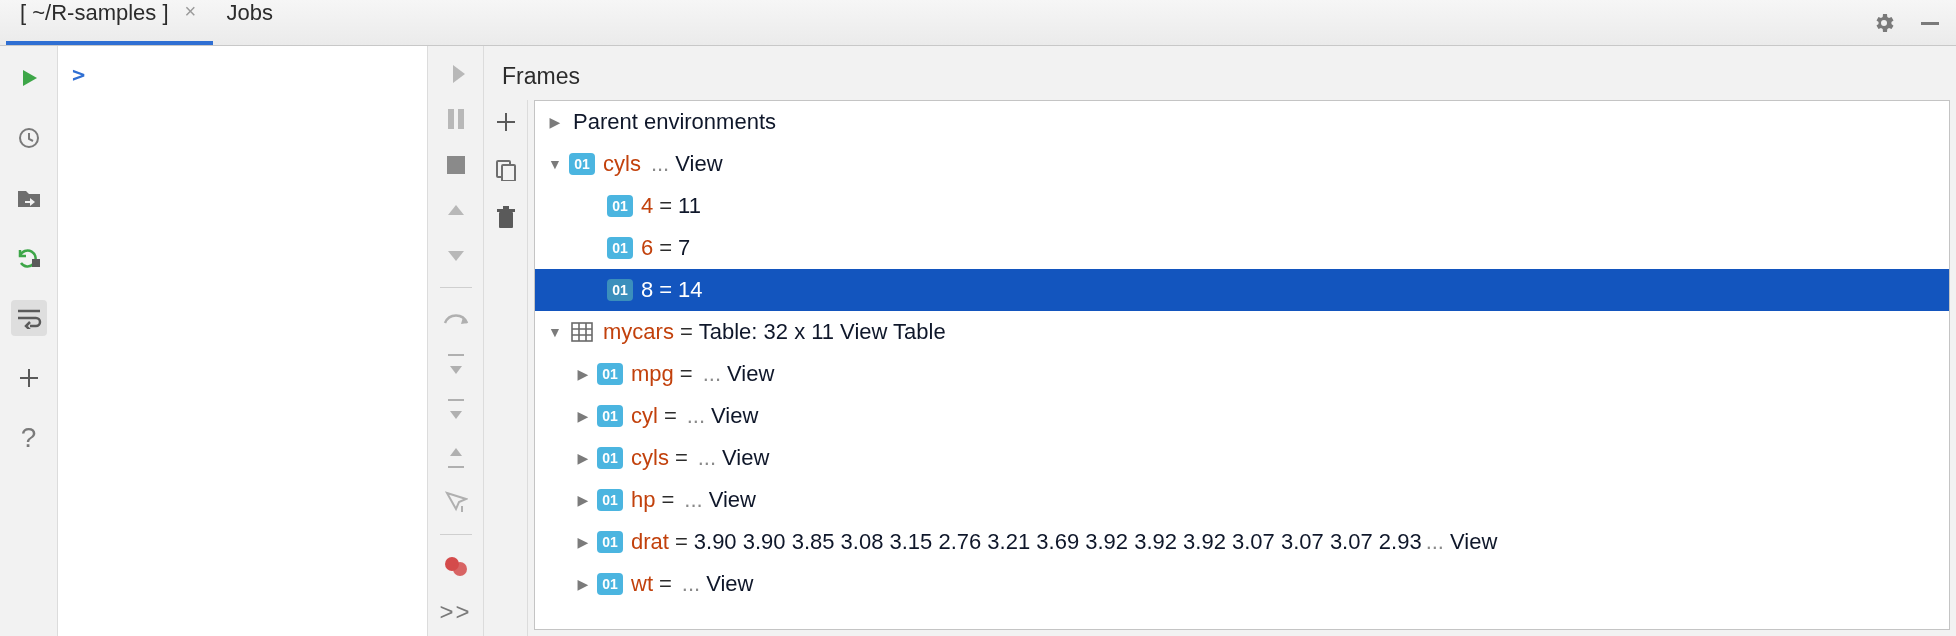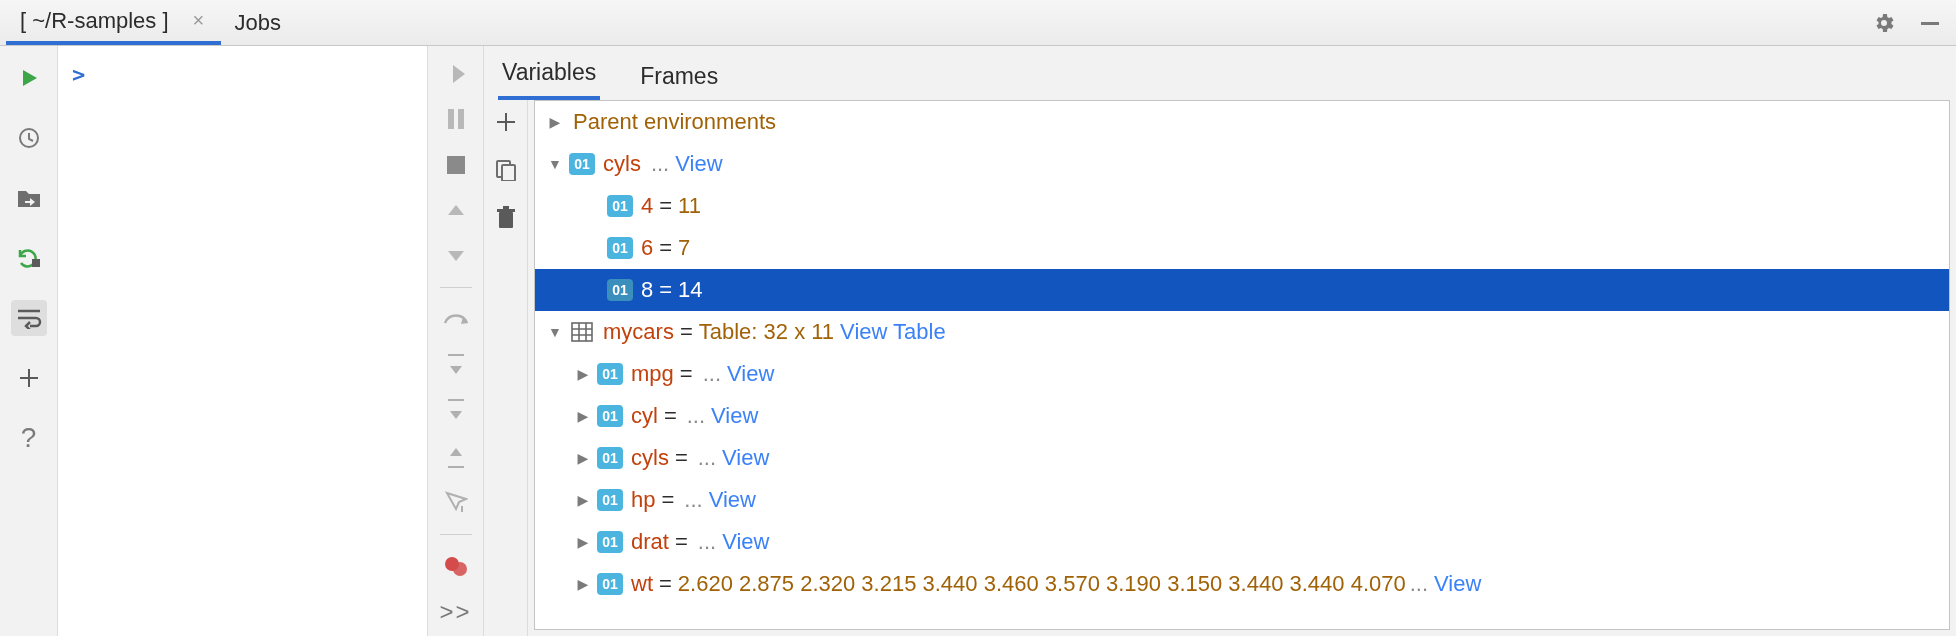--- a/index.html
+++ b/index.html
@@ -16,28 +16,28 @@
     display: flex;
     align-items: center;
     height: 46px;
     background: linear-gradient(#f6f6f6, #ebebeb);
     border-bottom: 1px solid #c8c8c8;
     padding: 0 6px;
     position: relative;
   }
   .top-tab {
     display: flex;
-    align-items: center;
+    align-items: flex-start;
     height: 100%;
     padding: 0 14px;
     font-size: 22px;
     color: #2c2c2c;
     cursor: pointer;
     position: relative;
-    gap: 24px;
+    gap: 16px;
   }
   .top-tab.active {
     border-bottom: 4px solid #2f6fd3;
   }
   .top-tab .close-x {
     color: #9a9a9a;
     font-size: 20px;
     width: 14px;
   }
   .top-right-icons {
@@ -211,22 +211,22 @@
     display:inline-flex;
     align-items:center;
     justify-content:center;
     width:26px; height:22px;
     color:#5a5a5a;
     margin: 0 8px 0 4px;
   }
   .tree-row.selected .type-badge{ background:#3b8fbc; }
   .var-name { color:#c2410c; margin-right:6px; }
   .equals { color:#2c2c2c; margin-right:6px; }
-  .var-val { color:#a16207; }
-  .link-text { color:#3b82f6; cursor:pointer; margin-left:6px;}
+  .var-val { color:#0f172a; }
+  .link-text { color:#0f172a; cursor:pointer; margin-left:6px;}
   .ellipsis { color:#8a8a8a; margin-left:4px;}
 </style>
 </head>
 <body>
 
 <div class="top-tab-bar">
   <div class="top-tab active">
     <span>[ ~/R-samples ]</span>
     <span class="close-x">×</span>
   </div>
@@ -364,21 +364,20 @@
         <svg width="24" height="20" viewBox="0 0 24 20">
           <circle cx="8" cy="8" r="7" fill="#d44b4b"></circle>
           <circle cx="16" cy="13" r="7" fill="#d44b4b" opacity="0.85"></circle>
         </svg>
       </div>
     <div class="dg-more">&gt;&gt;</div>
   </div>
 
   <div class="right-panel">
     <div class="right-sub-tabs">
-      <div class="right-sub-tab active">Variables</div>
       <div class="right-sub-tab">Frames</div>
     </div>
 
     <div class="panel-body">
       <div class="var-toolbar">
         <div class="vt-btn">
           <svg width="20" height="20" viewBox="0 0 20 20">
               <path d="M9 1h2v18H9zM1 9h18v2H1z" fill="#5a5a5a"></path>
             </svg>
         </div>
@@ -487,30 +486,30 @@
           <span class="equals">=</span>
           <span class="ellipsis">...</span>
           <span class="link-text">View</span>
         </div>
         <div class="tree-row">
           <span class="spacer" style="width:34px"></span>
           <span class="arrow right"></span>
           <span class="type-badge">01</span>
           <span class="var-name">drat</span>
           <span class="equals">=</span>
+          <span class="var-val">3.90 3.90 3.85 3.08 3.15 2.76 3.21 3.69 3.92 3.92 3.92 3.07 3.07 3.07 2.93</span>
           <span class="ellipsis">...</span>
           <span class="link-text">View</span>
         </div>
         <div class="tree-row">
           <span class="spacer" style="width:34px"></span>
           <span class="arrow right"></span>
           <span class="type-badge">01</span>
           <span class="var-name">wt</span>
           <span class="equals">=</span>
-          <span class="var-val">2.620 2.875 2.320 3.215 3.440 3.460 3.570 3.190 3.150 3.440 3.440 4.070</span>
           <span class="ellipsis">...</span>
           <span class="link-text">View</span>
         </div>
       </div>
     </div>
   </div>
 
 </div>
 
 </body></html>

